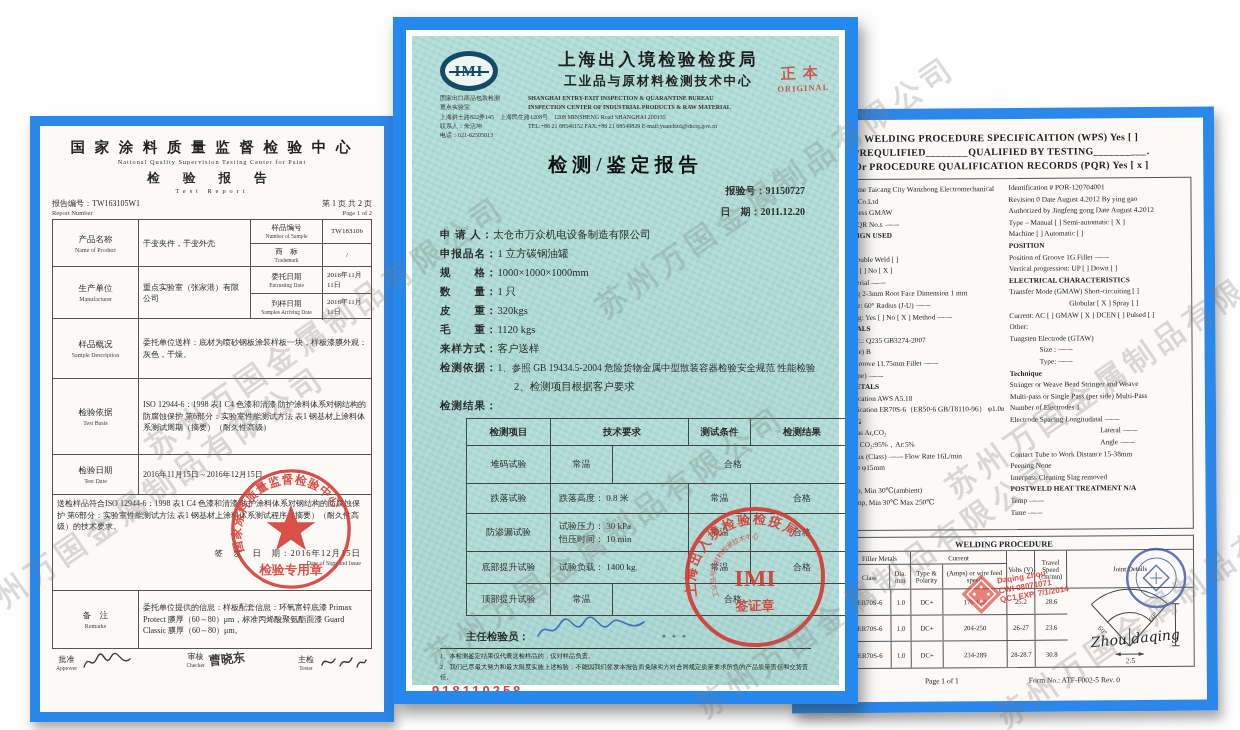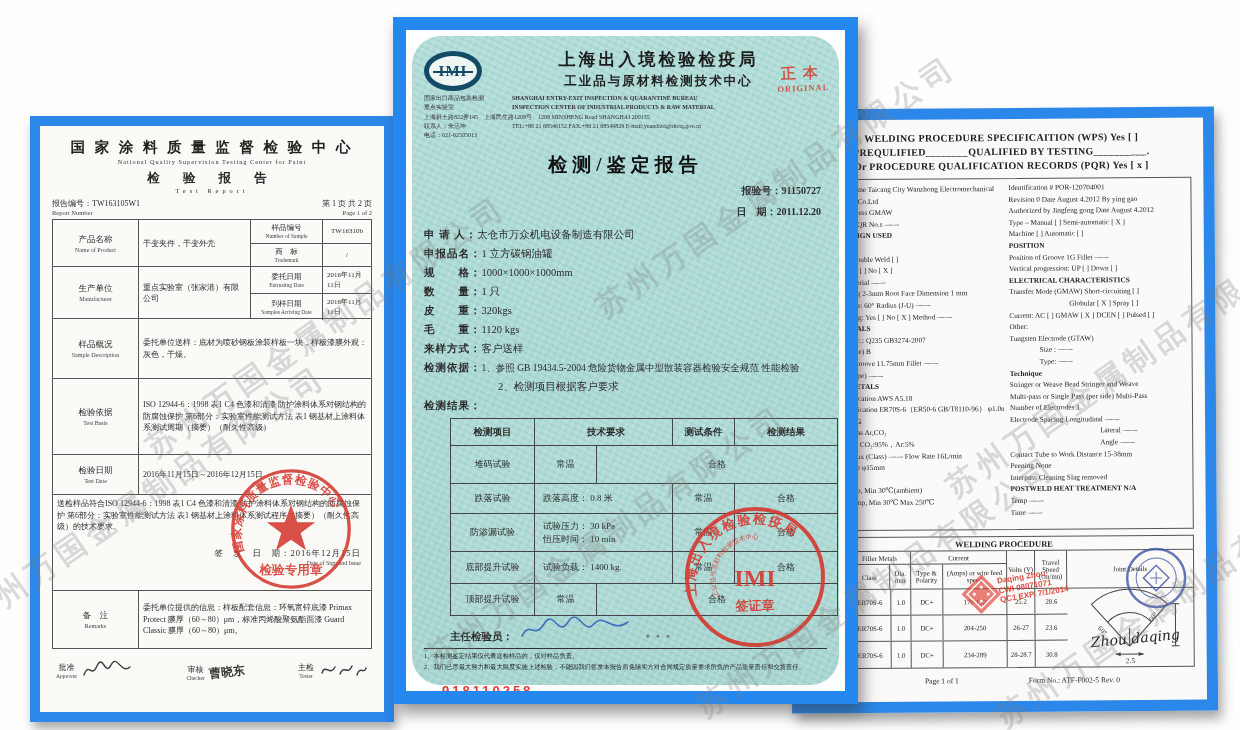--- a/index.html
+++ b/index.html
@@ -36,35 +36,35 @@
   .lsubrow + .lsubrow{border-top:1px solid #555;}
   .lsublab{width:72px;border-right:1px solid #555;display:flex;flex-direction:column;
            align-items:center;justify-content:center;text-align:center;}
   .lsublab .cn{font-size:7.5px;} .lsublab .en{font-size:5.5px;color:#444;}
   .lsubval{width:48px;display:flex;align-items:center;justify-content:center;font-size:7px;}
   .lwide{flex:1;display:flex;align-items:center;line-height:1.45;}
   .lwide.topalign{align-items:flex-start;}
   .l-signdate{text-align:right;margin-top:14px;padding-right:6px;}
   .l-signdate .cn{font-size:8.5px;letter-spacing:1px;}
   .l-signdate .en{font-size:6px;color:#444;}
-  .l-foot{display:flex;justify-content:space-between;margin-top:10px;padding:0 4px;align-items:flex-end;}
+  .l-foot{display:flex;justify-content:space-between;margin-top:2px;padding:0 4px;align-items:flex-start;}
   .l-sig{display:flex;align-items:center;gap:4px;}
   .l-sig .lab{display:flex;flex-direction:column;align-items:center;}
   .l-sig .cn{font-size:8px;} .l-sig .en{font-size:5.5px;color:#444;}
   .hand-cn{font-size:12px;color:#3a3a3a;transform:rotate(-6deg);font-weight:700;}
   .lstamp{position:absolute;left:188px;top:340px;opacity:.88;pointer-events:none;}
 
   
   #doc-center{left:393px;top:17px;width:465px;height:687px;z-index:3;border:13px solid #2488ee;
               background:#fff;box-shadow:5px 9px 14px rgba(50,50,50,.5);overflow:hidden;padding:6px;}
-  .teal{position:relative;width:100%;height:100%;padding:12px 12px;
+  .teal{position:relative;width:100%;height:100%;padding:12px 28px;
         background:
           repeating-linear-gradient(115deg, rgba(255,255,255,.10) 0 3px, rgba(0,0,0,0) 3px 7px),
           repeating-linear-gradient(25deg, rgba(86,160,155,.13) 0 2px, rgba(0,0,0,0) 2px 6px),
-          linear-gradient(#b2ddd8,#a9d6d1); border-radius: 29px;}
+          linear-gradient(#b2ddd8,#a9d6d1);}
   .c-header{position:relative;padding-left:66px;}
   .imi-logo{position:absolute;left:0;top:3px;width:58px;height:40px;border-radius:50%;
             border:5px solid #134b66;background:#eef6f4;display:flex;align-items:center;
             justify-content:center;font-weight:700;font-size:15px;color:#134b66;letter-spacing:1px;}
   .imi-line{position:absolute;left:4px;right:4px;top:50%;height:2px;background:#134b66;}
   .imi-txt{position:relative;z-index:1;}
   .c-org{font-size:17px;font-weight:700;text-align:center;letter-spacing:3px;color:#1d1d1d;}
   .c-org2{font-size:12.5px;font-weight:700;text-align:center;letter-spacing:2px;margin-top:2px;color:#222;}
   .c-sub{margin-top:4px;font-size:6px;color:#333;line-height:1.55;}
   .c-subrow{display:flex;}
@@ -89,21 +89,21 @@
   .ccell:last-child{border-right:none;}
   .c-item{width:84px;flex-shrink:0;}
   .c-req{width:138px;flex-shrink:0;flex-direction:column;align-items:flex-start;justify-content:center;padding-left:8px;}
   .c-cond{width:62px;flex-shrink:0;}
   .c-res{flex:1;}
   .chead .ccell{font-weight:700;font-size:9.5px;height:26px;}
   .c-signer{position:relative;margin-top:14px;font-size:10.5px;font-weight:700;padding-left:26px;}
   .c-stars{position:absolute;left:220px;top:2px;font-size:8px;letter-spacing:2px;font-weight:400;}
   .c-sig-svg{position:absolute;left:92px;top:-16px;}
   .c-notes{border-top:1.2px solid #333;margin-top:4px;padding-top:2px;font-size:6.3px;line-height:1.6;color:#222;}
-  .c-serial{position:absolute;left:36px;bottom:-7px;color:#e0392e;font-size:13px;font-weight:700;
+  .c-serial{position:absolute;left:26px;bottom:-7px;color:#e0392e;font-size:13px;font-weight:700;
             letter-spacing:3px;font-family:"Liberation Sans",sans-serif;}
   .cstamp{position:absolute;left:268px;top:466px;opacity:.9;pointer-events:none;}
 
   
   #doc-right{left:790px;top:108px;width:426px;height:604px;z-index:2;border:11px solid #2b87e9;
              background:#fbfaf8;box-shadow:4px 8px 12px rgba(60,60,60,.45);transform:rotate(-.4deg);}
   .wpage{position:relative;width:100%;height:100%;padding:12px 12px;font-size:7.3px;color:#222;}
   .w-t{font-weight:700;font-size:10px;text-align:center;line-height:14px;letter-spacing:.3px;}
   .wps-box{border:1px solid #555;margin-top:5px;height:352px;position:relative;}
   .colL{position:absolute;left:6px;top:4px;width:184px;}

